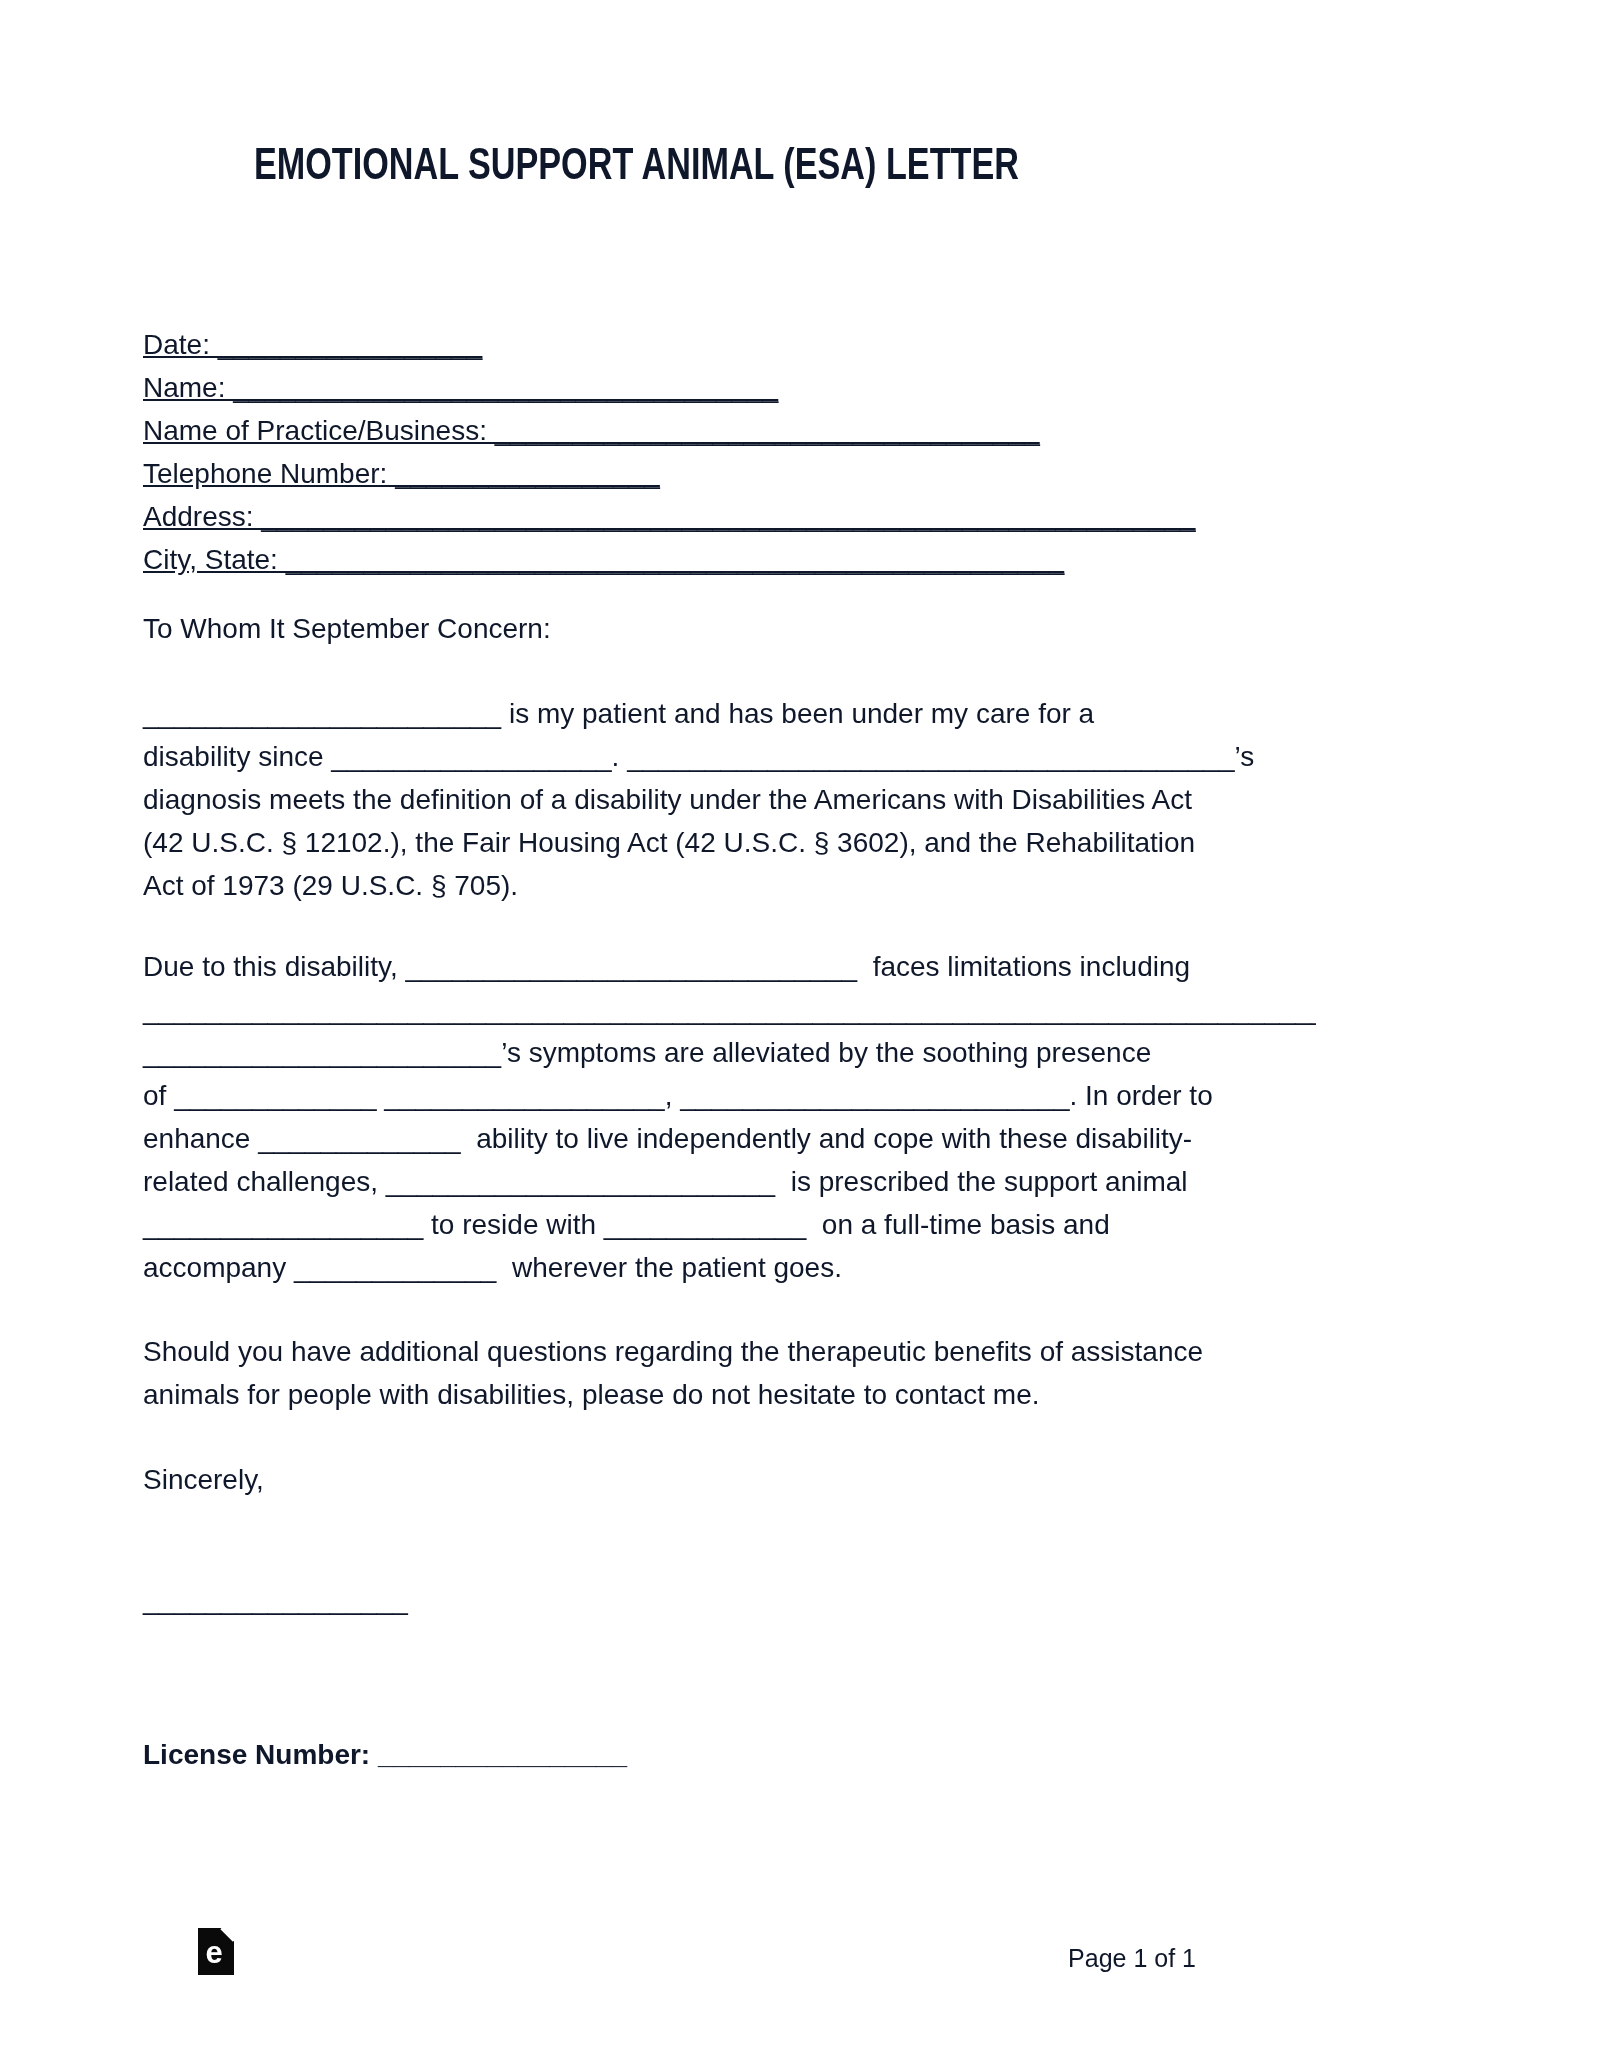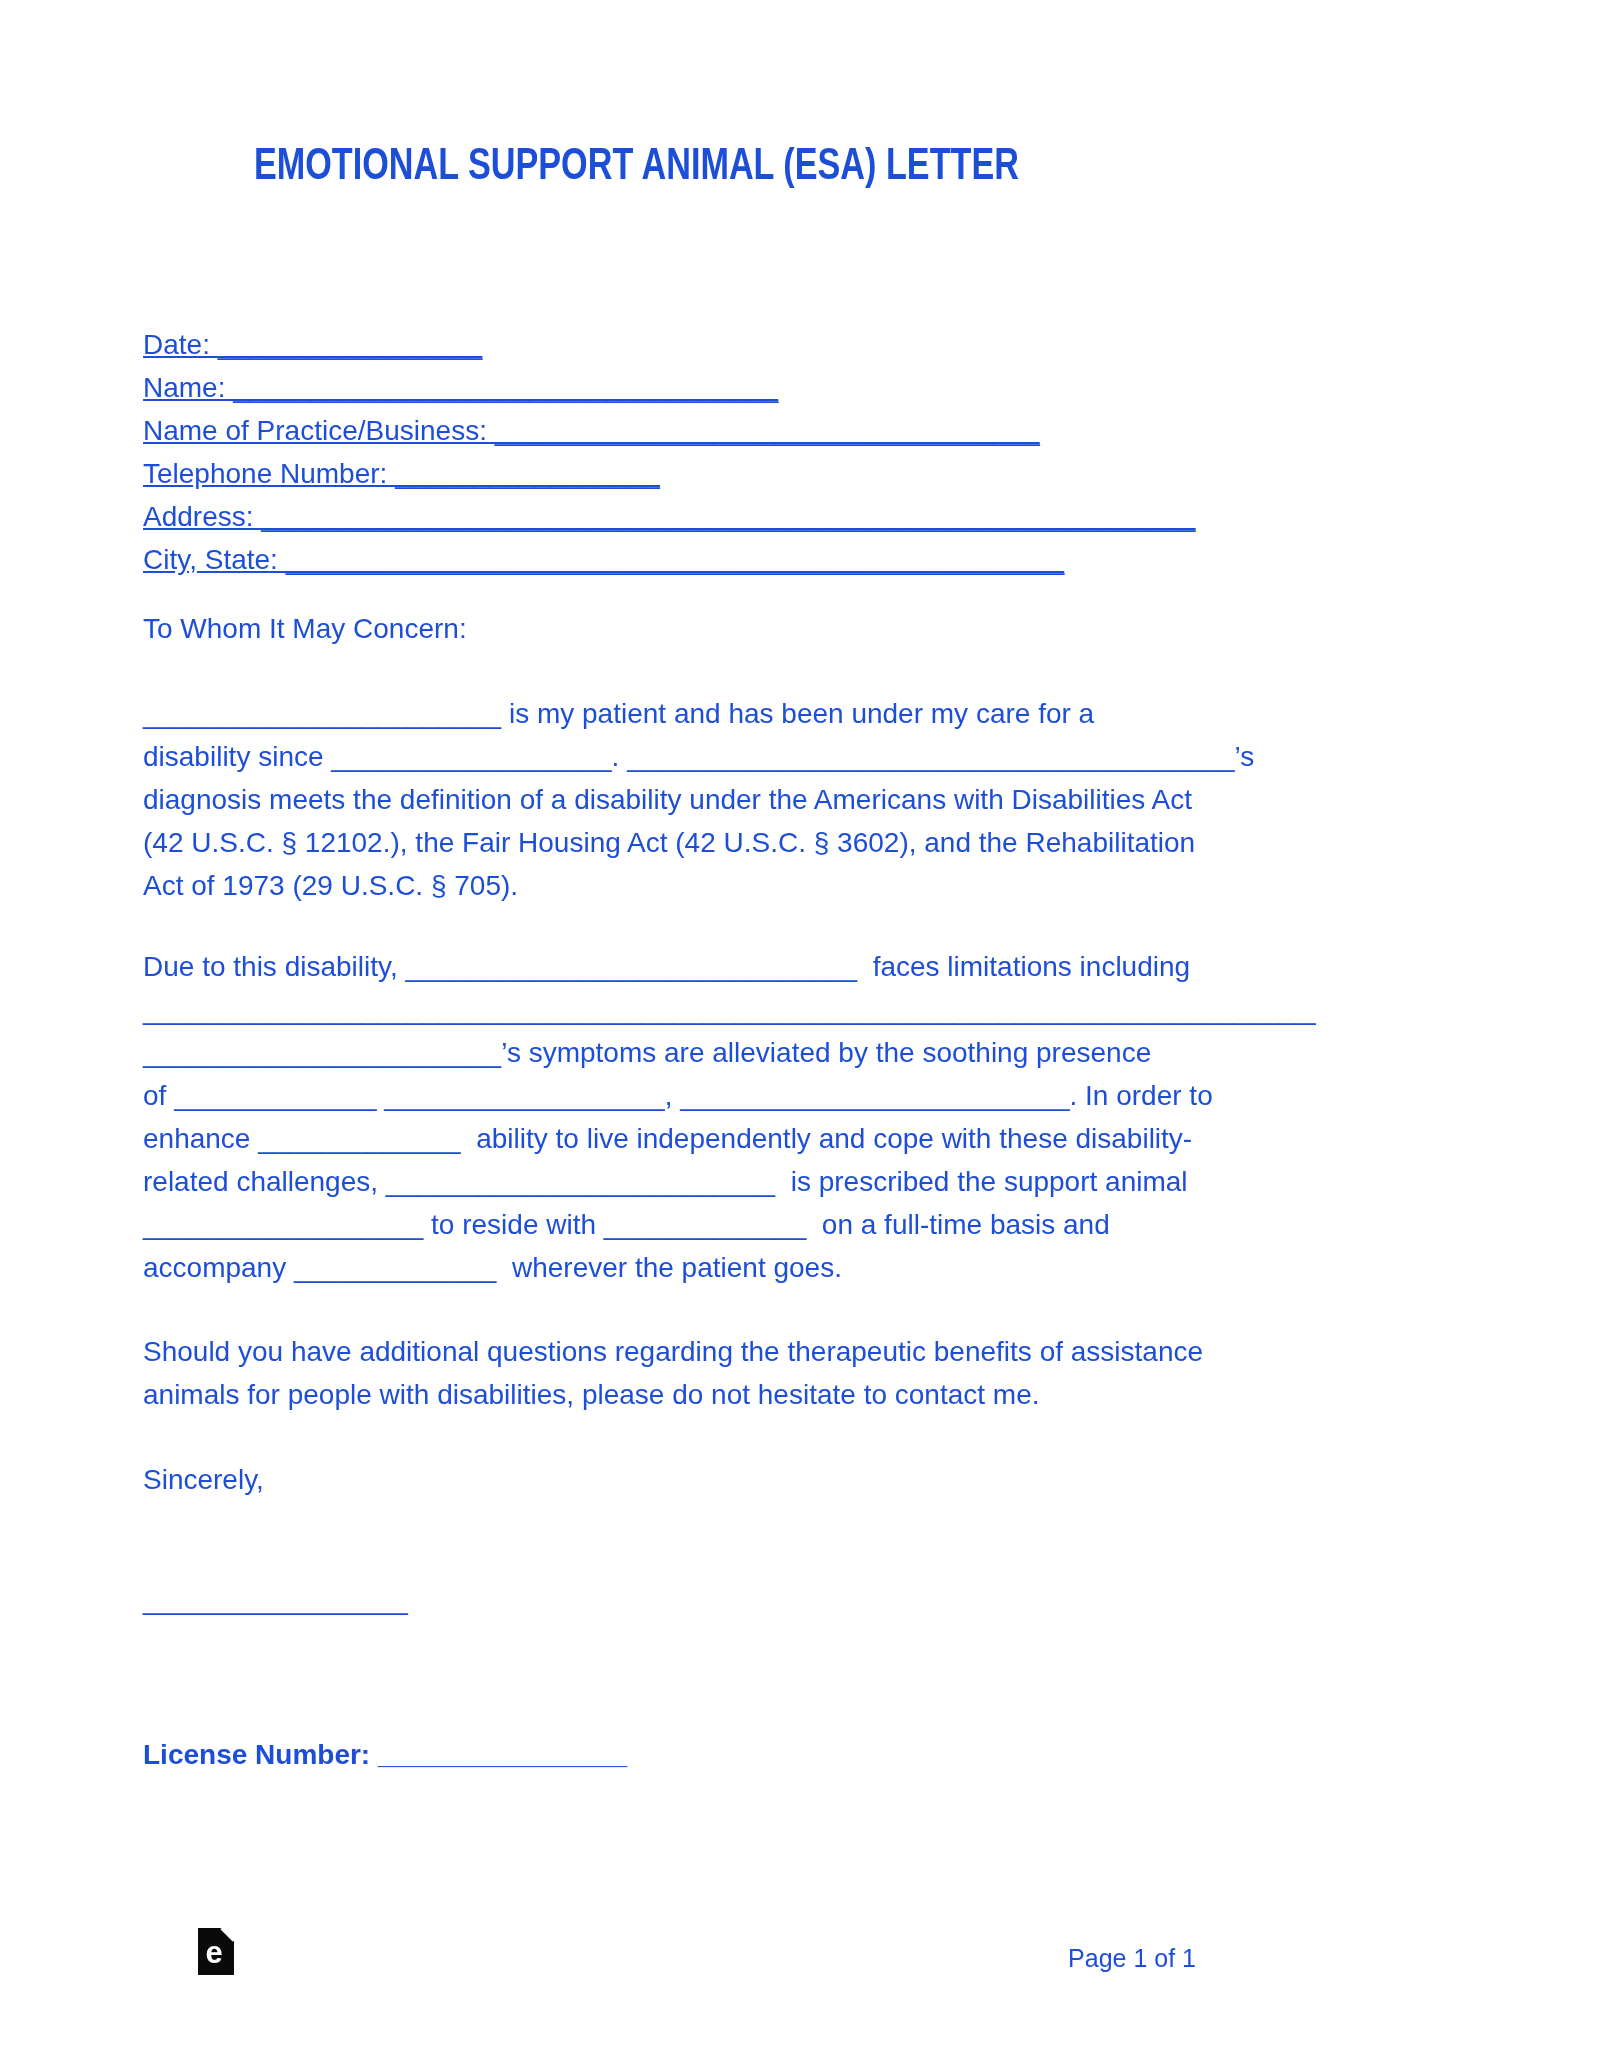--- a/index.html
+++ b/index.html
@@ -3,21 +3,21 @@
 <meta charset="utf-8">
 <style>
   html, body { margin: 0; padding: 0; background: #ffffff; }
   .page {
     position: relative;
     width: 1316px;
     height: 2070px;
     background: #ffffff;
     overflow: hidden;
     font-family: "Liberation Sans", sans-serif;
-    color: #1d4ed8;
+    color: #0f172a;
   }
   .abs { position: absolute; }
   .doc-title {
     left: 143px;
     top: 138px;
     width: 924px;
     text-align: center;
     font-size: 45px;
     font-weight: bold;
     white-space: pre;
@@ -60,21 +60,21 @@
 
   <div class="abs doc-title">EMOTIONAL SUPPORT ANIMAL (ESA) LETTER</div>
 
   <div class="abs textblock fields">Date: _________________
 Name: ___________________________________
 Name of Practice/Business: ___________________________________
 Telephone Number: _________________
 Address: ____________________________________________________________
 City, State: __________________________________________________</div>
 
-  <div class="abs textblock salutation">To Whom It May Concern:</div>
+  <div class="abs textblock salutation">To Whom It September Concern:</div>
 
   <div class="abs textblock para1">_______________________ is my patient and has been under my care for a
 disability since __________________. _______________________________________’s
 diagnosis meets the definition of a disability under the Americans with Disabilities Act
 (42 U.S.C. § 12102.), the Fair Housing Act (42 U.S.C. § 3602), and the Rehabilitation
 Act of 1973 (29 U.S.C. § 705).</div>
 
   <div class="abs textblock para2">Due to this disability, _____________________________  faces limitations including
 _____________________________________________________________________________ .
 _______________________’s symptoms are alleviated by the soothing presence

